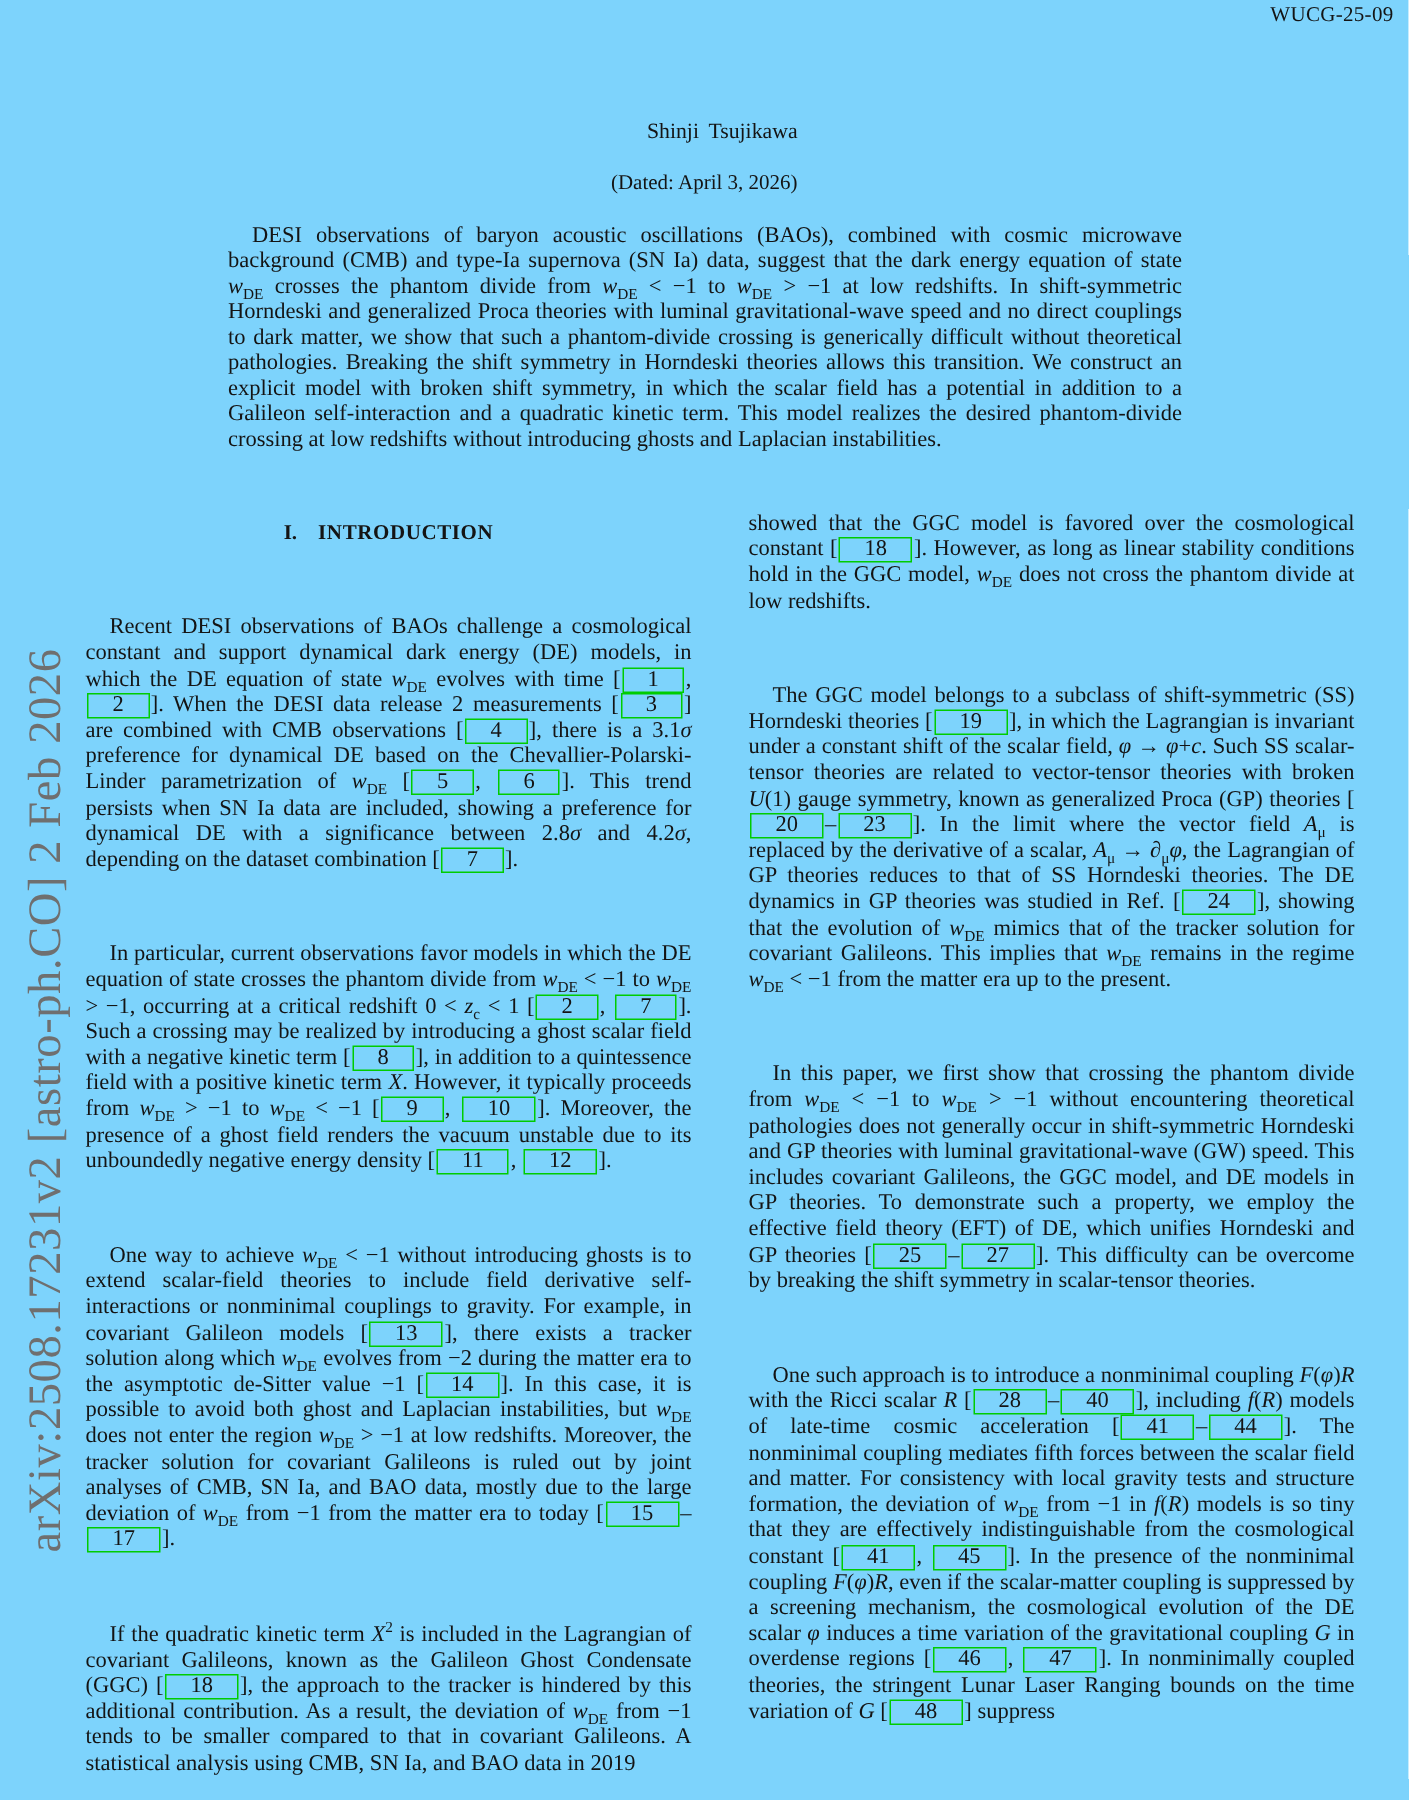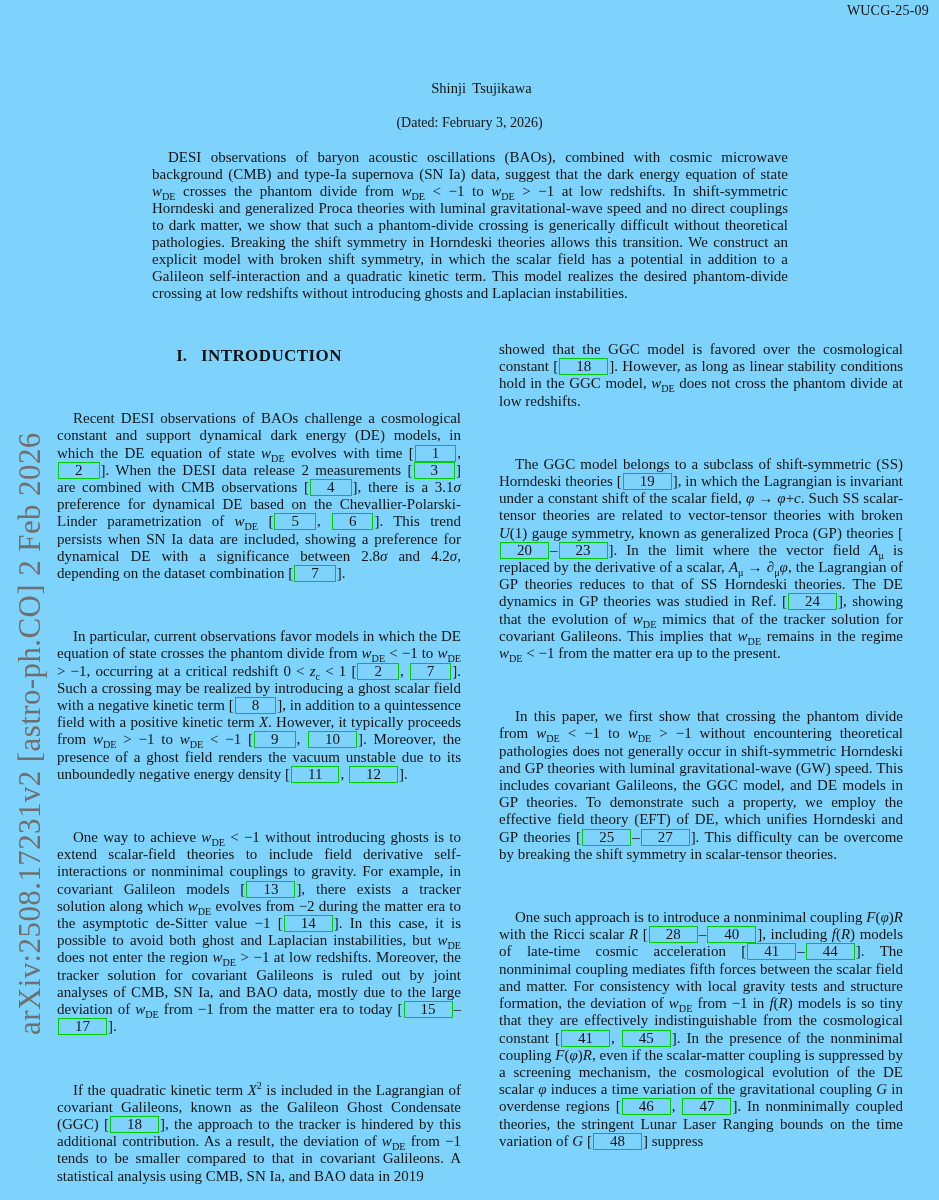--- a/index.html
+++ b/index.html
@@ -38,21 +38,21 @@
     position:absolute;top:149px;left:152px;width:636px;
     font-size:15px;line-height:17px;text-align:justify;
     text-indent:16px;
   }
   .columns{
     position:absolute;top:341px;left:57px;width:846px;
     display:flex;gap:38px;
   }
   .col{width:404px;font-size:15px;line-height:17.2px;text-align:justify;}
   .sec-head{
-    text-align:center;font-weight:bold;font-size:17px;
+    text-align:center;font-weight:bold;font-size:14px;
     margin:6px 0 14px 0;
   }
   .sec-head .sec-title{margin-left:14px;letter-spacing:0.4px;}
   .para{margin:0;}
   .para.indent{text-indent:16px;margin-top:46px;}
   .cite{
     border:1.5px solid var(--cite-green,#00cc00);
     padding:0 16px;margin:0 1px;
     display:inline-block;line-height:1;text-indent:0;
   }
@@ -60,21 +60,21 @@
   sup{font-size:68%;line-height:0;}
 </style>
 </head>
 <body>
 
 <div class="page">
   <div class="report-no">WUCG-25-09</div>
   <div class="arxiv-banner">arXiv:2508.17231v2  [astro-ph.CO]  2 Feb 2026</div>
 
   <div class="author">Shinji  Tsujikawa</div>
-  <div class="dateline">(Dated: February 3, 2026)</div>
+  <div class="dateline">(Dated: April 3, 2026)</div>
 
   <div class="abstract">DESI observations of baryon acoustic oscillations (BAOs), combined with cosmic microwave background (CMB) and type-Ia supernova (SN Ia) data, suggest that the dark energy equation of state <i>w</i><sub>DE</sub> crosses the phantom divide from <i>w</i><sub>DE</sub> &lt; −1 to <i>w</i><sub>DE</sub> &gt; −1 at low redshifts. In shift-symmetric Horndeski and generalized Proca theories with luminal gravitational-wave speed and no direct couplings to dark matter, we show that such a phantom-divide crossing is generically difficult without theoretical pathologies. Breaking the shift symmetry in Horndeski theories allows this transition. We construct an explicit model with broken shift symmetry, in which the scalar field has a potential in addition to a Galileon self-interaction and a quadratic kinetic term. This model realizes the desired phantom-divide crossing at low redshifts without introducing ghosts and Laplacian instabilities.</div>
 
   <div class="columns">
     <div class="col" id="col-left">
       <div class="sec-head">
         <span>I.</span><span class="sec-title">INTRODUCTION</span>
       </div>
     <p class="para indent">Recent DESI observations of BAOs challenge a cosmological constant and support dynamical dark energy (DE) models, in which the DE equation of state <i>w</i><sub>DE</sub> evolves with time [<span class="cite">1</span>, <span class="cite">2</span>]. When the DESI data release 2 measurements [<span class="cite">3</span>] are combined with CMB observations [<span class="cite">4</span>], there is a 3.1<i>σ</i> preference for dynamical DE based on the Chevallier-Polarski-Linder parametrization of <i>w</i><sub>DE</sub> [<span class="cite">5</span>, <span class="cite">6</span>]. This trend persists when SN Ia data are included, showing a preference for dynamical DE with a significance between 2.8<i>σ</i> and 4.2<i>σ</i>, depending on the dataset combination [<span class="cite">7</span>].</p>
         <p class="para indent">In particular, current observations favor models in which the DE equation of state crosses the phantom divide from <i>w</i><sub>DE</sub> &lt; −1 to <i>w</i><sub>DE</sub> &gt; −1, occurring at a critical redshift 0 &lt; <i>z</i><sub>c</sub> &lt; 1 [<span class="cite">2</span>, <span class="cite">7</span>]. Such a crossing may be realized by introducing a ghost scalar field with a negative kinetic term [<span class="cite">8</span>], in addition to a quintessence field with a positive kinetic term <i>X</i>. However, it typically proceeds from <i>w</i><sub>DE</sub> &gt; −1 to <i>w</i><sub>DE</sub> &lt; −1 [<span class="cite">9</span>, <span class="cite">10</span>]. Moreover, the presence of a ghost field renders the vacuum unstable due to its unboundedly negative energy density [<span class="cite">11</span>, <span class="cite">12</span>].</p>

